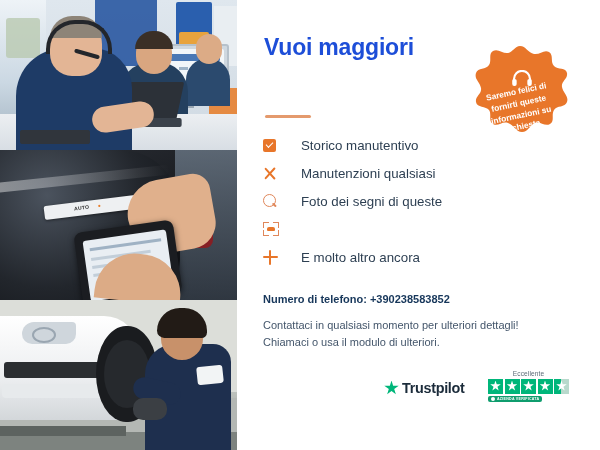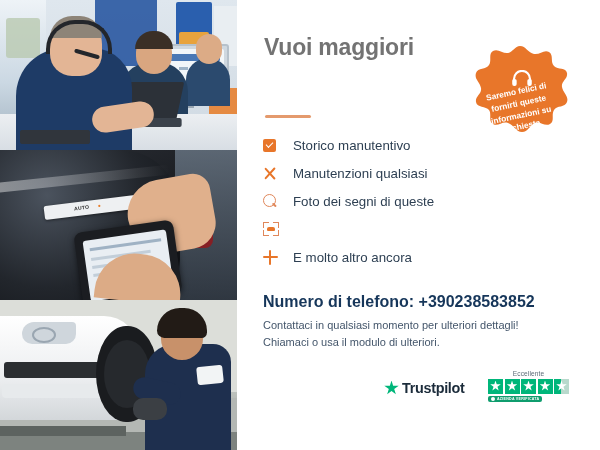--- a/index.html
+++ b/index.html
@@ -94,36 +94,36 @@
   .p3 .mhead{position:absolute;right:34px;top:14px;width:42px;height:46px;background:#c8916a;border-radius:21px;}
   .p3 .mhair{position:absolute;right:30px;top:8px;width:50px;height:30px;background:#221b16;border-radius:25px 25px 6px 8px;}
   .p3 .patch{position:absolute;right:14px;top:66px;width:26px;height:18px;background:#f2f4f5;border-radius:3px;transform:rotate(-6deg);}
   .p3 .glove{position:absolute;right:70px;top:98px;width:34px;height:22px;background:#3b3f44;border-radius:10px;}
   .p3 .arm{position:absolute;right:56px;top:80px;width:48px;height:22px;background:#1e2f4e;border-radius:11px;transform:rotate(12deg);}
 
   
   .content{position:relative;flex:1;height:450px;background:#ffffff;padding:0;}
 
   .heading{position:absolute;left:27px;top:33px;width:220px;
-      font-size:23px;line-height:1.24;font-weight:bold;color:#737373;letter-spacing:-.2px;}
+      font-size:23px;line-height:1.24;font-weight:bold;color:#1d4ed8;letter-spacing:-.2px;}
   .rule{position:absolute;left:28px;top:115px;width:46px;height:3px;background:#e49a6d;border-radius:2px;}
 
   
   .badge{position:absolute;left:227px;top:44px;width:112px;height:112px;}
   .badge svg{position:absolute;left:0;top:0;}
   .badge .headset{position:absolute;left:47px;top:26px;width:22px;height:16px;}
   .badge .btext{position:absolute;left:12px;top:42px;width:88px;
       transform:rotate(-12deg);text-align:center;color:#ffffff;
       font-size:8.3px;line-height:1.42;font-weight:bold;}
 
   
   .features{position:absolute;left:26px;top:131px;width:250px;}
   .feat{display:flex;align-items:center;height:28px;}
   .feat .ico{width:30px;flex:0 0 30px;display:flex;align-items:center;justify-content:flex-start;}
-  .feat .lbl{font-size:13.3px;color:#2d3f52;}
+  .feat .lbl{font-size:13.3px;color:#2d3f52;margin-left:8px;}
 
   .chkbox{width:13px;height:13px;background:#e8762a;border-radius:2px;position:relative;}
   .chkbox:after{content:"";position:absolute;left:3px;top:3px;width:6px;height:3px;
       border-left:1.6px solid #fff;border-bottom:1.6px solid #fff;transform:rotate(-45deg);}
 
   .wrench{position:relative;width:15px;height:15px;}
   .wrench:before,.wrench:after{content:"";position:absolute;left:6px;top:0;width:2.4px;height:15px;
       background:#e8762a;border-radius:2px;}
   .wrench:before{transform:rotate(42deg);}
   .wrench:after{transform:rotate(-42deg);}
@@ -140,21 +140,21 @@
   .scan i.tr{right:0;top:0;border-left:none;border-bottom:none;}
   .scan i.bl{left:0;bottom:0;border-right:none;border-top:none;}
   .scan i.br{right:0;bottom:0;border-left:none;border-top:none;}
   .scan b{position:absolute;left:4px;top:5px;width:8px;height:4px;background:#e8762a;border-radius:2px 2px 1px 1px;}
 
   .plus{position:relative;width:15px;height:15px;}
   .plus:before,.plus:after{content:"";position:absolute;background:#e8762a;border-radius:1px;}
   .plus:before{left:6.2px;top:0;width:2px;height:15px;}
   .plus:after{left:0;top:6.5px;width:15px;height:2px;}
 
-  .phone{position:absolute;left:26px;top:293px;font-size:16px;font-weight:bold;color:#16365a;}
+  .phone{position:absolute;left:26px;top:293px;font-size:11px;font-weight:bold;color:#16365a;}
   .sub{position:absolute;left:26px;top:317px;width:310px;font-size:11px;line-height:1.58;color:#44566b;}
 
   
   .tp{position:absolute;left:147px;top:370px;width:200px;height:46px;}
   .tp .logo{position:absolute;left:0;top:10px;display:flex;align-items:center;gap:3px;}
   .tp .logo .st{width:15px;height:15px;background:#00b67a;
       clip-path:polygon(50% 0%,61% 35%,98% 35%,68% 57%,79% 91%,50% 70%,21% 91%,32% 57%,2% 35%,39% 35%);}
   .tp .logo .wm{font-size:14.4px;font-weight:bold;color:#1b2b3a;letter-spacing:-.3px;}
   .tp .ratewrap{position:absolute;left:104px;top:0;}
   .tp .ecc{font-size:6.6px;color:#5d6b78;text-align:center;margin-bottom:1.5px;letter-spacing:.1px;}

